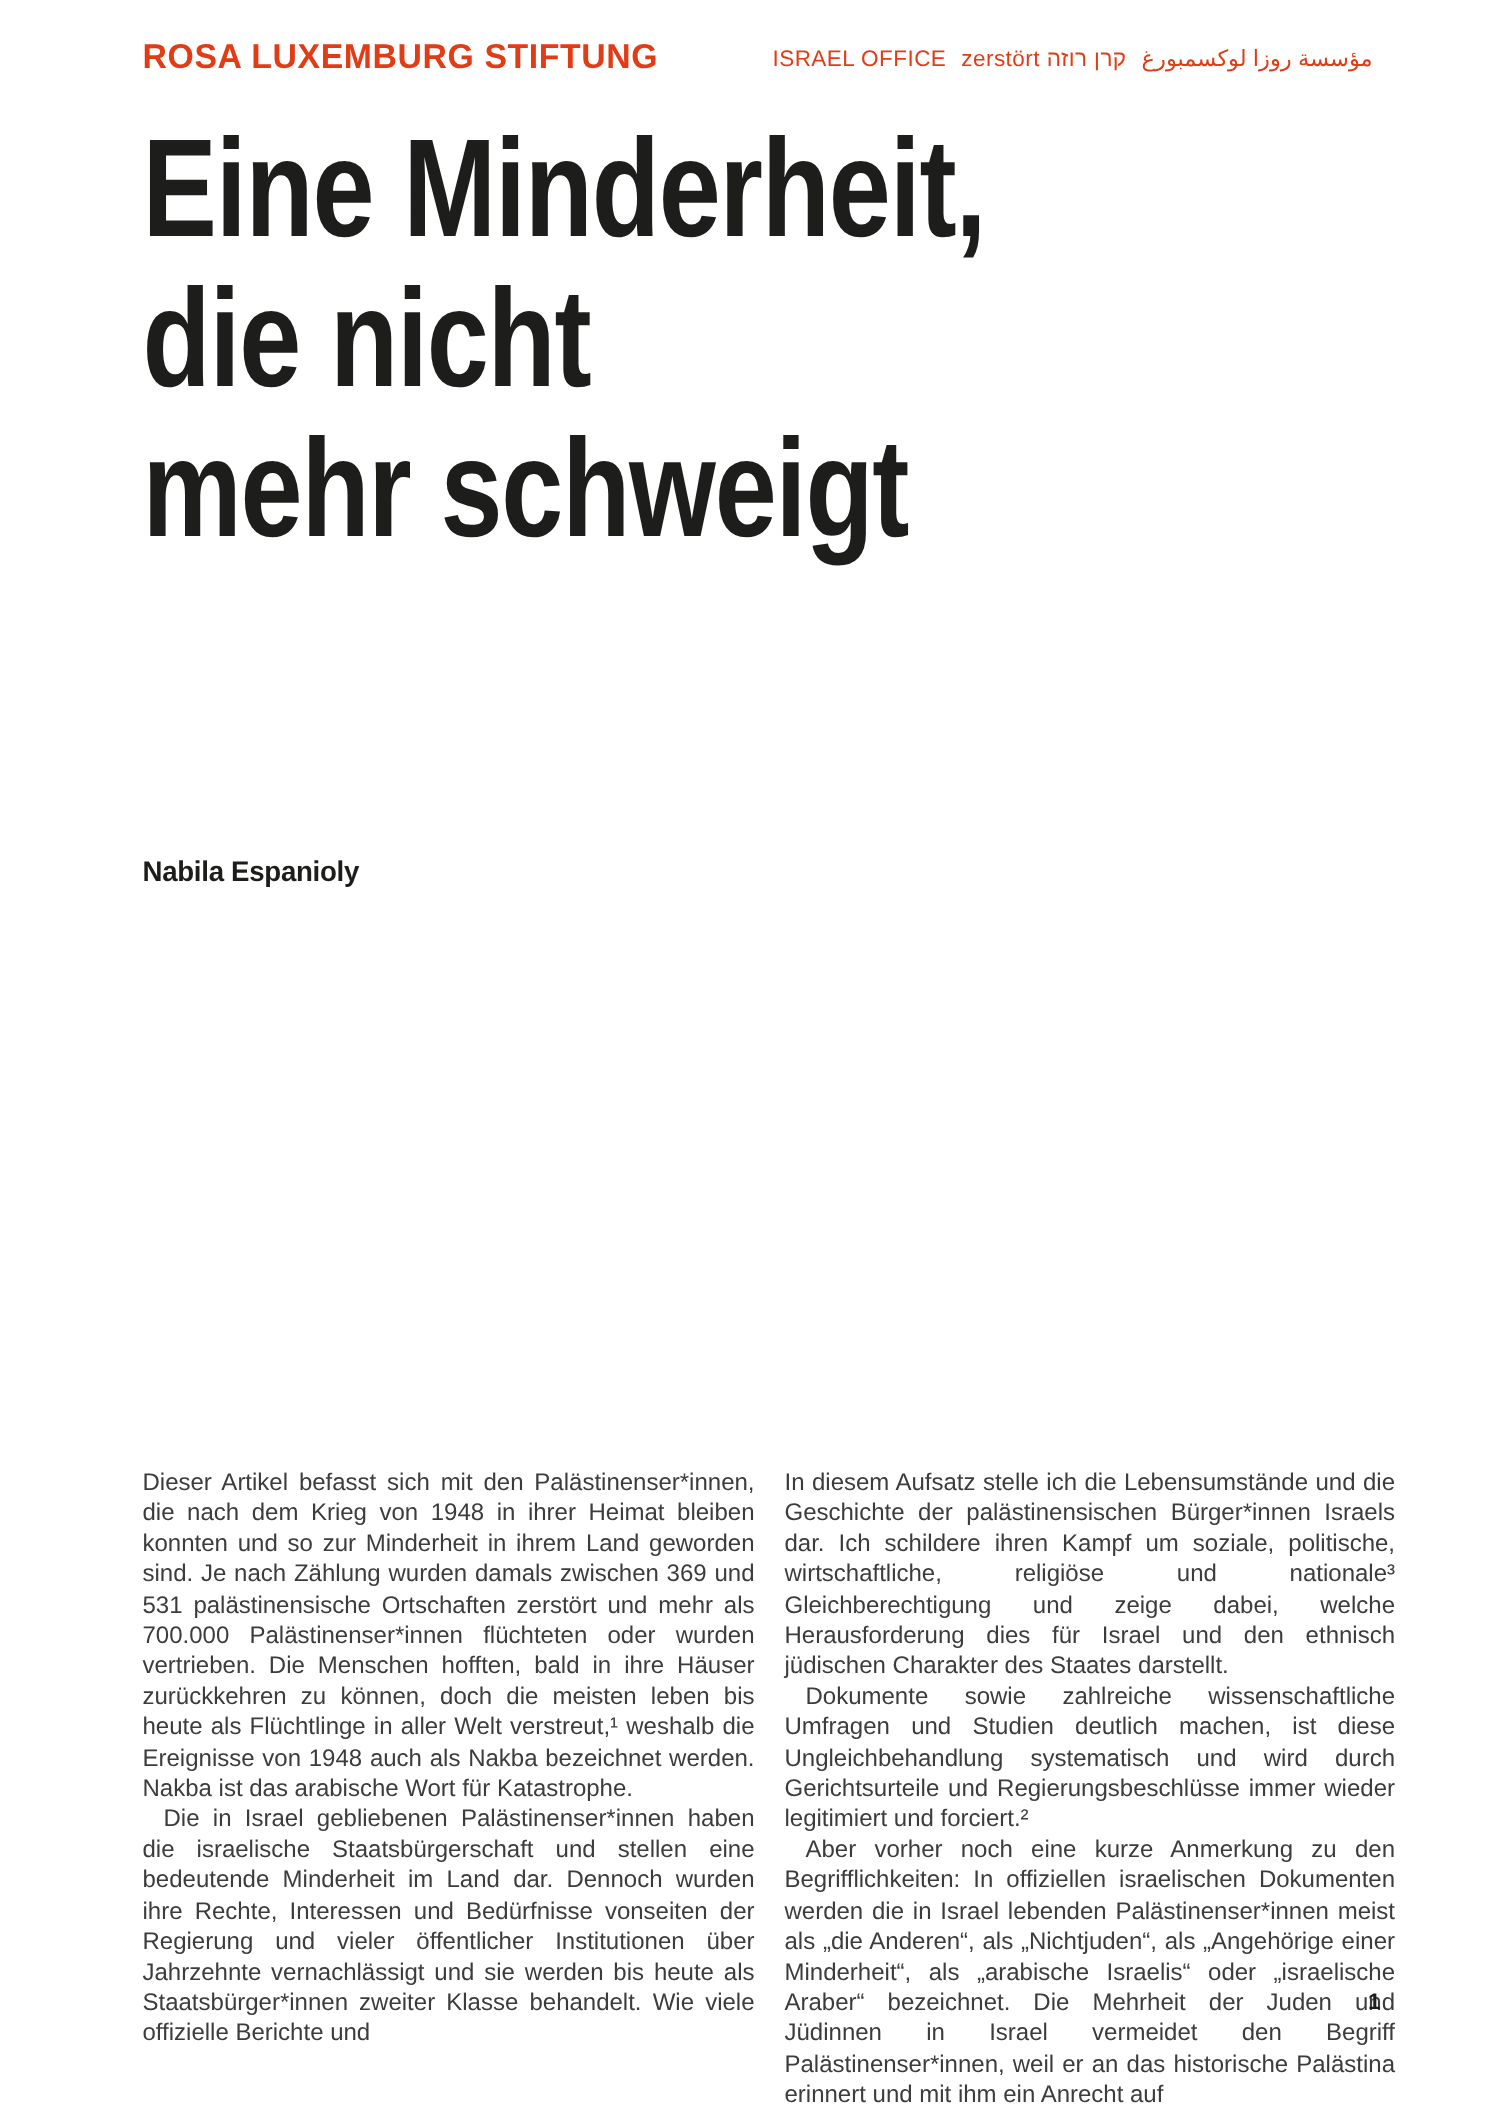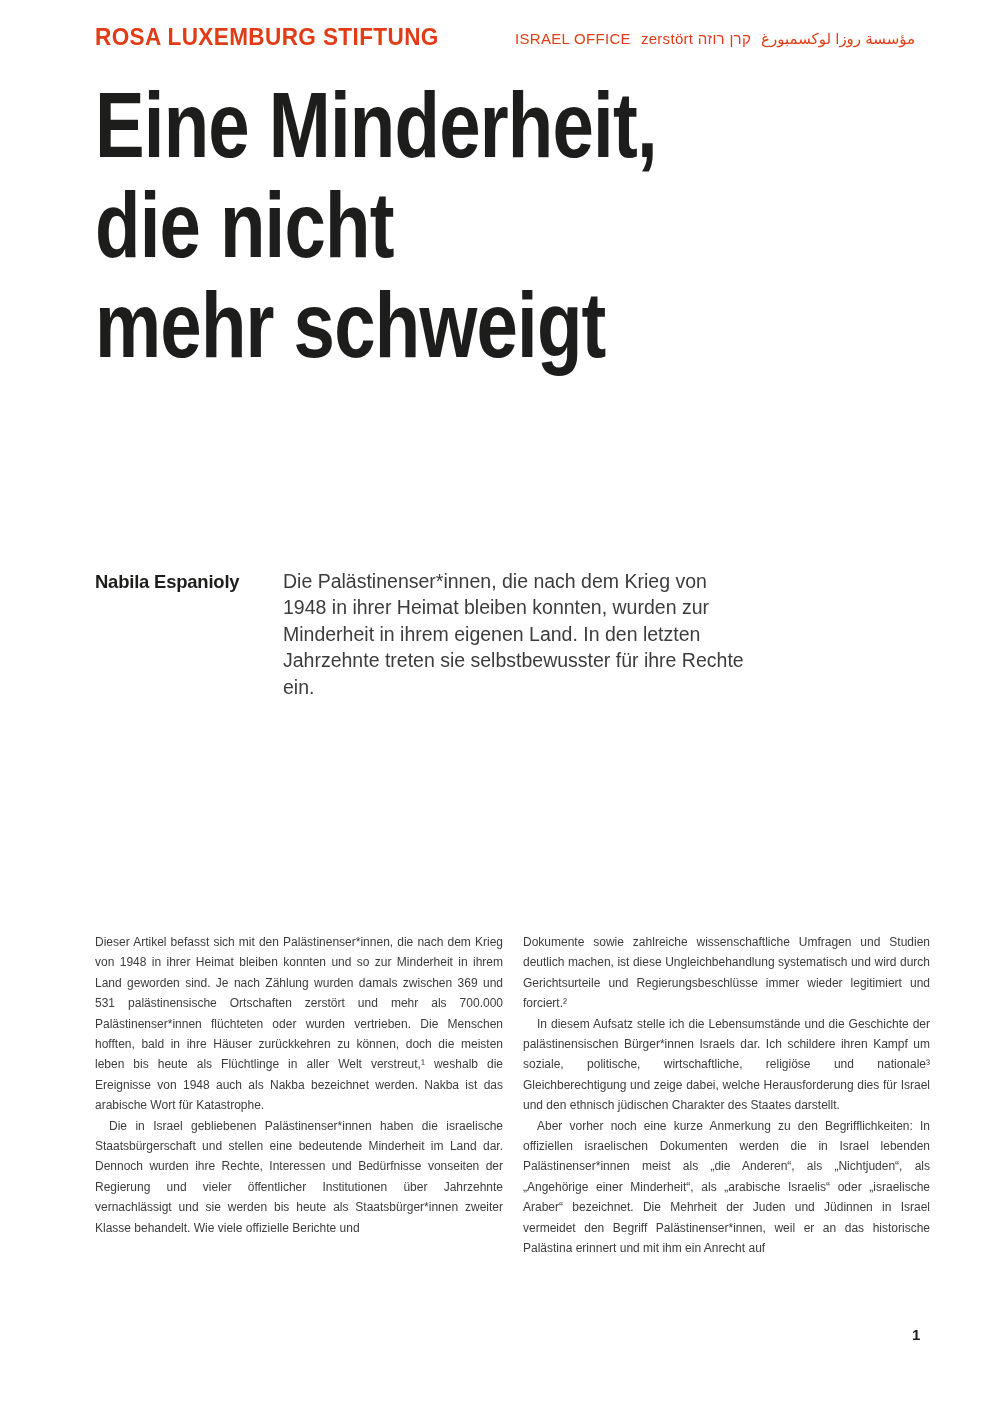--- a/index.html
+++ b/index.html
@@ -47,22 +47,22 @@
     white-space: nowrap;
   }
   .lead {
     position: absolute; left: 283px; top: 568px; width: 462px; margin: 0;
     font-size: 19.5px; line-height: 26.4px;
     color: var(--body_color, #3c3c3c);
   }
 
   
   .col {
-    position: absolute; top: 932px;
-    font-size: 12px; line-height: 20.4px;
+    position: absolute; top: 979px;
+    font-size: 16px; line-height: 20.4px;
     text-align: justify;
     color: var(--body_color, #3c3c3c);
   }
   .col-left  { left: 95px;  width: 408px; }
   .col-right { left: 523px; width: 407px; }
   .col p { margin: 0; }
   .col p + p { text-indent: 14px; }
 
   
   .page-number {
@@ -86,28 +86,27 @@
   </header>
 
   <h1 class="title">
     <span class="title-line">Eine Minderheit,</span>
     <span class="title-line">die nicht</span>
     <span class="title-line">mehr schweigt</span>
   </h1>
 
   <div class="byline">Nabila Espanioly</div>
 
-  <p class="lead">Die Palästinenser*innen, die nach dem Krieg von 1948 in ihrer Heimat bleiben konnten, wurden zur Minderheit in ihrem eigenen Land. In den letzten Jahrzehnte treten sie selbstbewusster für ihre Rechte ein.</p>
 
   <section class="col col-left">
     <p>Dieser Artikel befasst sich mit den Palästinenser*innen, die nach dem Krieg von 1948 in ihrer Heimat bleiben konnten und so zur Minderheit in ihrem Land geworden sind. Je nach Zählung wurden damals zwischen 369 und 531 palästinensische Ortschaften zerstört und mehr als 700.000 Palästinenser*innen flüchteten oder wurden vertrieben. Die Menschen hofften, bald in ihre Häuser zurückkehren zu können, doch die meisten leben bis heute als Flüchtlinge in aller Welt verstreut,¹ weshalb die Ereignisse von 1948 auch als Nakba bezeichnet werden. Nakba ist das arabische Wort für Katastrophe.</p>
     <p>Die in Israel gebliebenen Palästinenser*innen haben die israelische Staatsbürgerschaft und stellen eine bedeutende Minderheit im Land dar. Dennoch wurden ihre Rechte, Interessen und Bedürfnisse vonseiten der Regierung und vieler öffentlicher Institutionen über Jahrzehnte vernachlässigt und sie werden bis heute als Staatsbürger*innen zweiter Klasse behandelt. Wie viele offizielle Berichte und</p>
   </section>
 
   <section class="col col-right">
+    <p>In diesem Aufsatz stelle ich die Lebensumstände und die Geschichte der palästinensischen Bürger*innen Israels dar. Ich schildere ihren Kampf um soziale, politische, wirtschaftliche, religiöse und nationale³ Gleichberechtigung und zeige dabei, welche Herausforderung dies für Israel und den ethnisch jüdischen Charakter des Staates darstellt.</p>
     <p>Dokumente sowie zahlreiche wissenschaftliche Umfragen und Studien deutlich machen, ist diese Ungleichbehandlung systematisch und wird durch Gerichtsurteile und Regierungsbeschlüsse immer wieder legitimiert und forciert.²</p>
-    <p>In diesem Aufsatz stelle ich die Lebensumstände und die Geschichte der palästinensischen Bürger*innen Israels dar. Ich schildere ihren Kampf um soziale, politische, wirtschaftliche, religiöse und nationale³ Gleichberechtigung und zeige dabei, welche Herausforderung dies für Israel und den ethnisch jüdischen Charakter des Staates darstellt.</p>
     <p>Aber vorher noch eine kurze Anmerkung zu den Begrifflichkeiten: In offiziellen israelischen Dokumenten werden die in Israel lebenden Palästinenser*innen meist als „die Anderen“, als „Nichtjuden“, als „Angehörige einer Minderheit“, als „arabische Israelis“ oder „israelische Araber“ bezeichnet. Die Mehrheit der Juden und Jüdinnen in Israel vermeidet den Begriff Palästinenser*innen, weil er an das historische Palästina erinnert und mit ihm ein Anrecht auf</p>
   </section>
 
   <div class="page-number">1</div>
 
 </div>
 
 </body></html>

